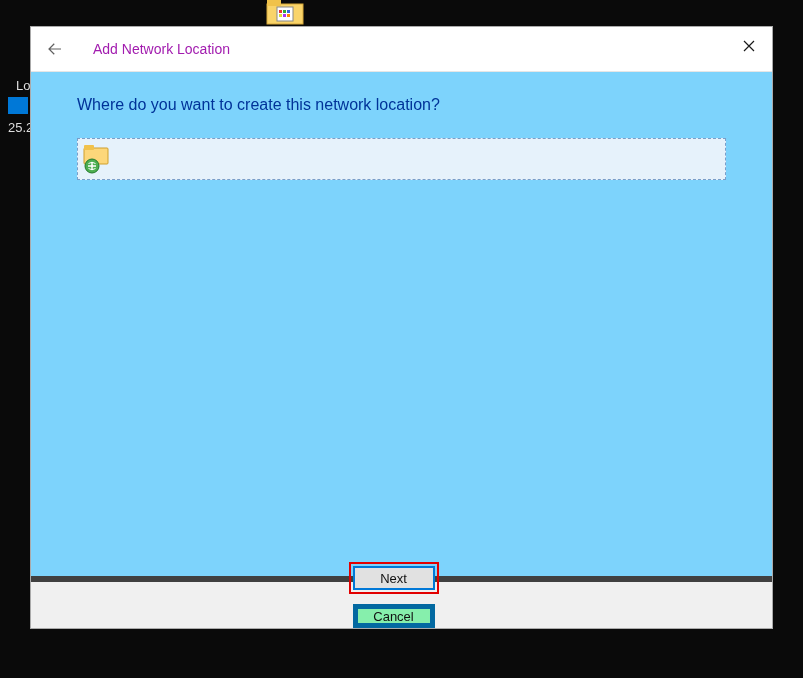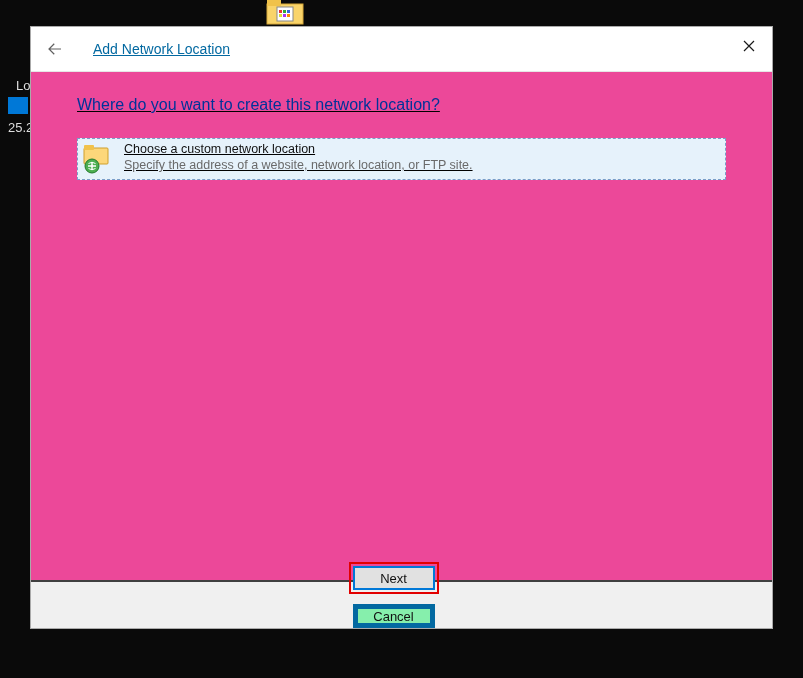--- a/index.html
+++ b/index.html
@@ -50,37 +50,35 @@
     }
     .back-btn {
       width: 40px; height: 40px;
       display: flex; align-items: center; justify-content: center;
       color: #606060;
       margin-left: 4px;
       cursor: default;
     }
     .title-text {
       font-size: 14px;
-      color: #0369a1;
+      color: #a21caf;
       margin-left: 18px;
-      text-decoration: underline;
     }
     .close-btn {
       position: absolute;
       right: 0; top: 0;
       width: 46px; height: 38px;
       display: flex; align-items: center; justify-content: center;
       color: #1a1a1a;
     }
     .content {
       flex: 1;
       padding: 24px 46px 10px 46px;
-      border-bottom: 2px solid #404040;
-      background:#ec4899;
-      text-decoration:underline;
+      border-bottom: 6px solid #404040;
+      background:#7dd3fc;
     }
     .heading {
       font-size: 16px;
       color: #003399;
       margin-bottom: 24px;
       font-weight: 400;
     }
     .option-item {
       border: 1px dashed #7a9ec9;
       background: #e6f2fb;
@@ -174,24 +172,20 @@
     <div class="option-item">
       <div class="option-icon">
         <svg width="32" height="32" viewBox="0 0 32 32">
           <rect x="2" y="6" width="24" height="16" rx="1" fill="#fcd77a" stroke="#cf9f2b"></rect>
           <rect x="2" y="3" width="10" height="5" rx="1" fill="#f1c24b"></rect>
           <circle cx="10" cy="24" r="7" fill="#4caf50" stroke="#237a2d"></circle>
           <path d="M6 24h8M10 20v8" stroke="#fff" stroke-width="1.5"></path>
           <path d="M6.5 21.5a6 6 0 0 1 7 0M6.5 26.5a6 6 0 0 0 7 0" stroke="#fff" fill="none" stroke-width="1"></path>
         </svg>
       </div>
-      <div class="option-text">
-        <div class="opt-title">Choose a custom network location</div>
-        <div class="opt-desc">Specify the address of a website, network location, or FTP site.</div>
-      </div>
     </div>
   </div>
 
   <div class="footer">
     <span class="highlight-red">
       <button class="btn btn-primary">Next</button>
     </span>
     <button class="btn">Cancel</button>
   </div>
 

